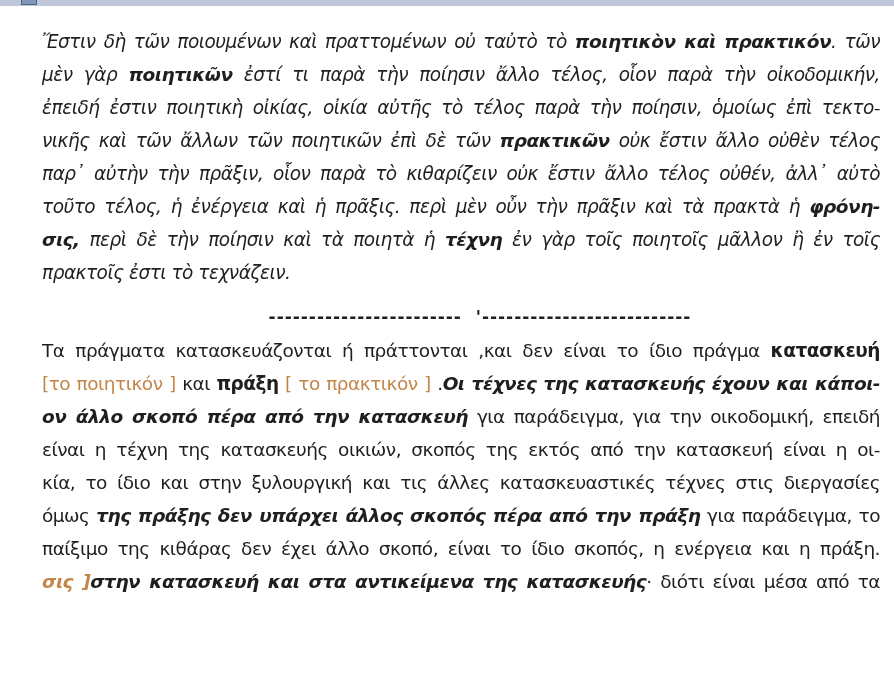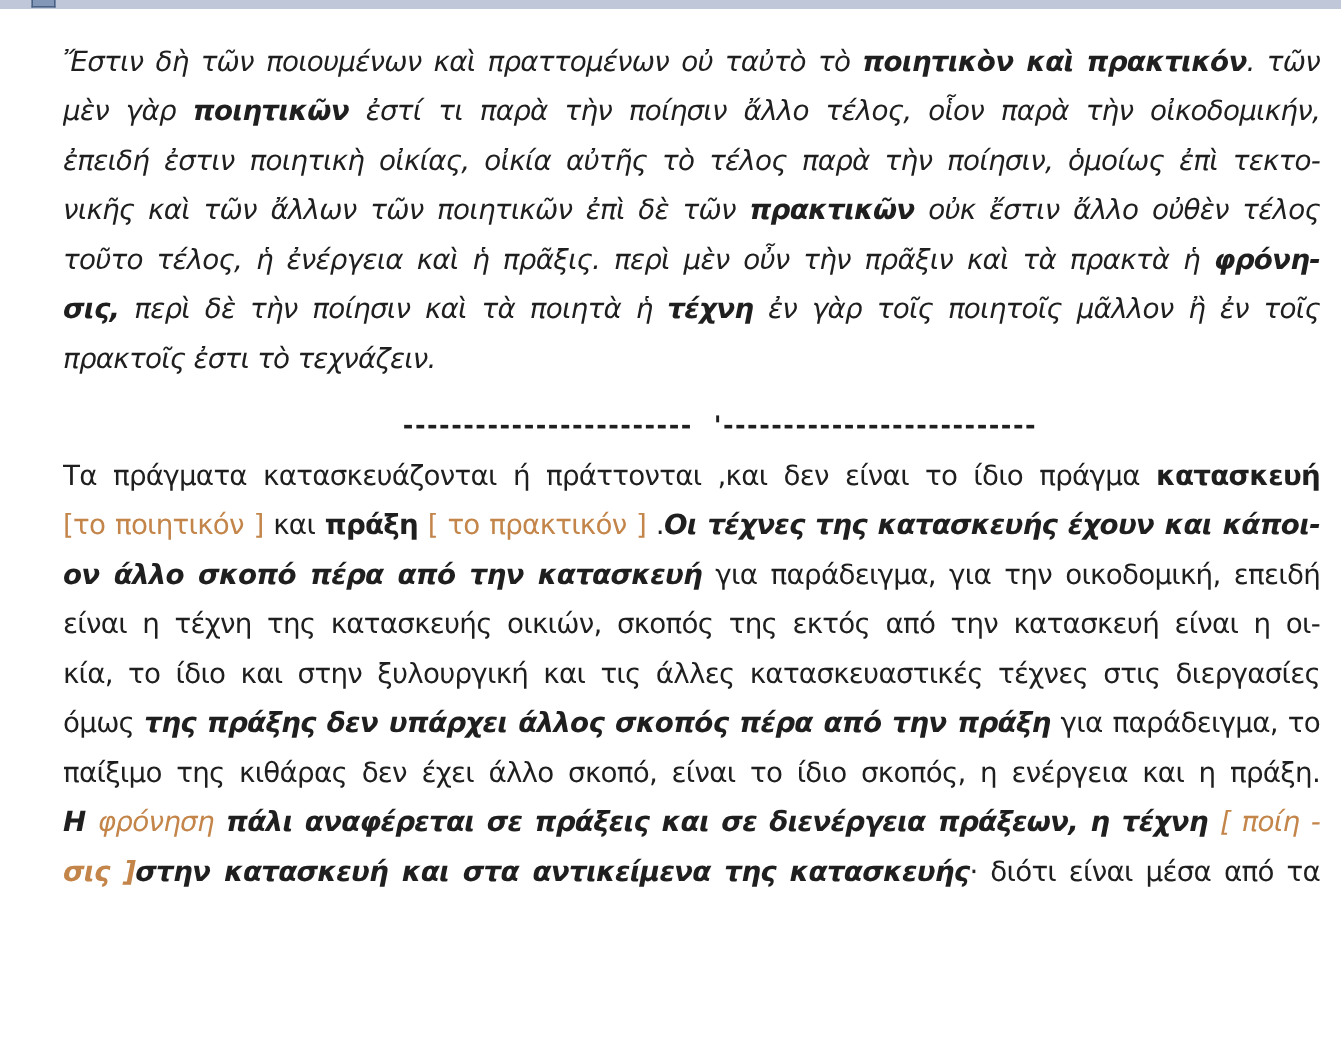--- a/index.html
+++ b/index.html
@@ -86,30 +86,30 @@
 <div class="page">
   <div class="chrome-strip">
     <div class="chrome-icon"></div>
   </div>
   <div class="doc">
     <div class="para ancient">
         <div class="tline"><span class="sg-i">Ἔστιν δὴ τῶν ποιουμένων καὶ πραττομένων οὐ ταὐτὸ τὸ </span><span class="sg-bi">ποιητικὸν καὶ πρακτικόν</span><span class="sg-i">. τῶν</span></div>
         <div class="tline"><span class="sg-i">μὲν γὰρ </span><span class="sg-bi">ποιητικῶν</span><span class="sg-i"> ἐστί τι παρὰ τὴν ποίησιν ἄλλο τέλος, οἷον παρὰ τὴν οἰκοδομικήν,</span></div>
         <div class="tline"><span class="sg-i">ἐπειδή ἐστιν ποιητικὴ οἰκίας, οἰκία αὐτῆς τὸ τέλος παρὰ τὴν ποίησιν, ὁμοίως ἐπὶ τεκτο-</span></div>
         <div class="tline"><span class="sg-i">νικῆς καὶ τῶν ἄλλων τῶν ποιητικῶν ἐπὶ δὲ τῶν </span><span class="sg-bi">πρακτικῶν</span><span class="sg-i"> οὐκ ἔστιν ἄλλο οὐθὲν τέλος</span></div>
+        <div class="tline"><span class="sg-i">παρ᾽ αὐτὴν τὴν πρᾶξιν, οἷον παρὰ τὸ κιθαρίζειν οὐκ ἔστιν ἄλλο τέλος οὐθέν, ἀλλ᾽ αὐτὸ</span></div>
         <div class="tline"><span class="sg-i">τοῦτο τέλος, ἡ ἐνέργεια καὶ ἡ πρᾶξις. περὶ μὲν οὖν τὴν πρᾶξιν καὶ τὰ πρακτὰ ἡ </span><span class="sg-bi">φρόνη-</span></div>
         <div class="tline"><span class="sg-bi">σις,</span><span class="sg-i"> περὶ δὲ τὴν ποίησιν καὶ τὰ ποιητὰ ἡ </span><span class="sg-bi">τέχνη</span><span class="sg-i"> ἐν γὰρ τοῖς ποιητοῖς μᾶλλον ἢ ἐν τοῖς</span></div>
         <div class="tline last"><span class="sg-i">πρακτοῖς ἐστι τὸ τεχνάζειν.</span></div>
       </div>
     <div class="divider">------------------------  '--------------------------</div>
     <div class="para modern">
         <div class="tline"><span class="sg-r">Τα πράγματα κατασκευάζονται ή πράττονται ,και δεν είναι το ίδιο πράγμα </span><span class="sg-b">κατασκευή</span></div>
         <div class="tline"><span class="sg-o">[το  ποιητικόν ]</span><span class="sg-r">  και </span><span class="sg-b">πράξη</span><span class="sg-r"> </span><span class="sg-o">[ το πρακτικόν ]</span><span class="sg-r"> .</span><span class="sg-bi">Οι τέχνες της κατασκευής έχουν και κάποι-</span></div>
         <div class="tline"><span class="sg-bi">ον άλλο σκοπό πέρα από την κατασκευή</span><span class="sg-r"> για παράδειγμα, για την οικοδομική, επειδή</span></div>
         <div class="tline"><span class="sg-r">είναι η τέχνη της κατασκευής οικιών, σκοπός της εκτός από την κατασκευή είναι η οι-</span></div>
         <div class="tline"><span class="sg-r">κία, το ίδιο και στην ξυλουργική και τις άλλες κατασκευαστικές τέχνες στις διεργασίες</span></div>
         <div class="tline"><span class="sg-r">όμως </span><span class="sg-bi">της πράξης δεν υπάρχει άλλος σκοπός πέρα από την πράξη</span><span class="sg-r"> για παράδειγμα, το</span></div>
         <div class="tline"><span class="sg-r">παίξιμο της κιθάρας δεν έχει άλλο σκοπό, είναι το ίδιο σκοπός, η ενέργεια και η πράξη.</span></div>
-        <div class="tline"><span class="sg-bi">Η </span><span class="sg-oi">φρόνηση</span><span class="sg-bi"> πάλι αναφέρεται σε πράξεις και σε διενέργεια πράξεων, η τέχνη </span><span class="sg-oi">[ ποίη -</span></div>
         <div class="tline"><span class="sg-obi">σις ]</span><span class="sg-bi">στην κατασκευή και στα αντικείμενα της κατασκευής</span><span class="sg-r">· διότι είναι μέσα από τα</span></div>
       </div>
   </div>
 </div>
 
 </body></html>

